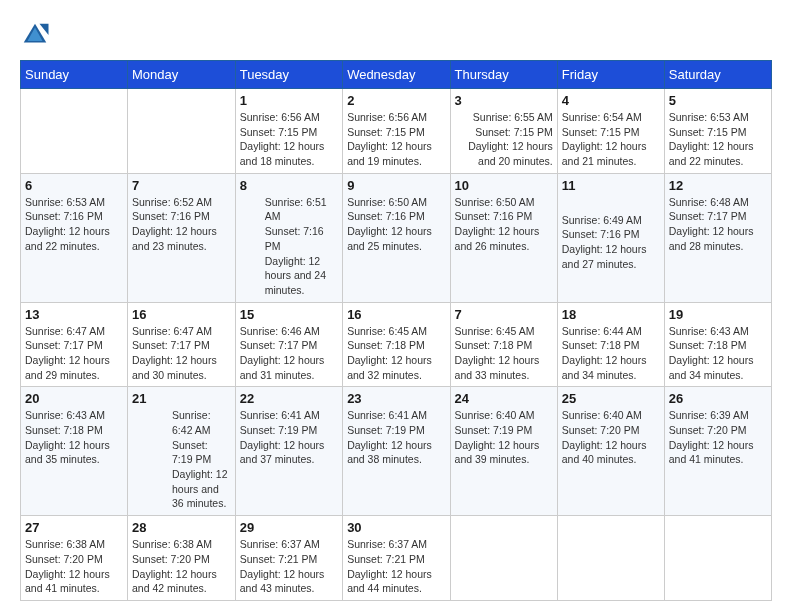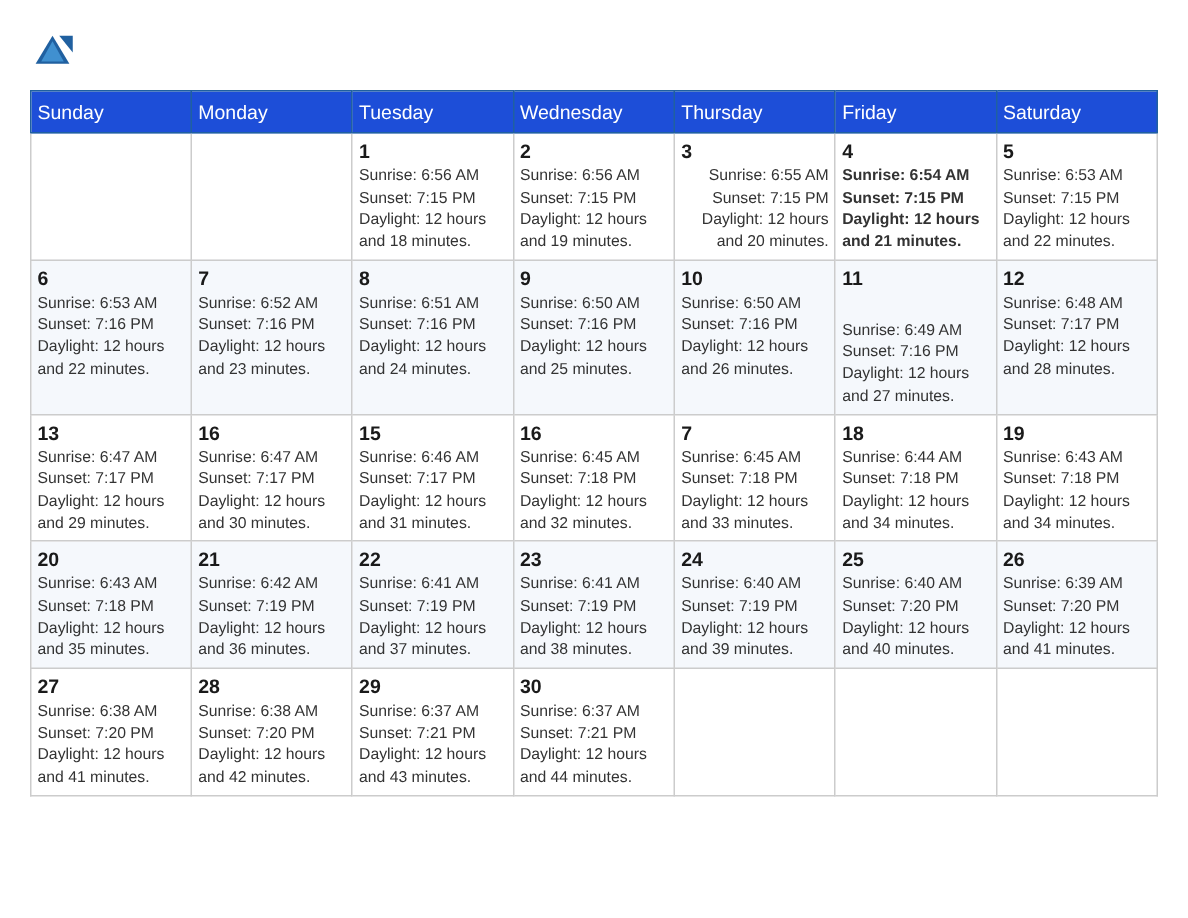--- a/index.html
+++ b/index.html
@@ -137,21 +137,21 @@
 Daylight: 12 hours and 19 minutes.</div>
         </td>
         <td>
           <span class="day-number">3</span>
           <div class="day-info" style="white-space: pre-line; text-align: right;">Sunrise: 6:55 AM
 Sunset: 7:15 PM
 Daylight: 12 hours and 20 minutes.</div>
         </td>
         <td>
           <span class="day-number">4</span>
-          <div class="day-info" style="white-space: pre-line; font-weight: bold;">Sunrise: 6:54 AM
+          <div class="day-info" style="white-space: pre-line;">Sunrise: 6:54 AM
 Sunset: 7:15 PM
 Daylight: 12 hours and 21 minutes.</div>
         </td>
         <td>
           <span class="day-number">5</span>
           <div class="day-info" style="white-space: pre-line;">Sunrise: 6:53 AM
 Sunset: 7:15 PM
 Daylight: 12 hours and 22 minutes.</div>
         </td>
       </tr>
@@ -163,21 +163,21 @@
 Daylight: 12 hours and 22 minutes.</div>
         </td>
         <td>
           <span class="day-number">7</span>
           <div class="day-info" style="white-space: pre-line;">Sunrise: 6:52 AM
 Sunset: 7:16 PM
 Daylight: 12 hours and 23 minutes.</div>
         </td>
         <td>
           <span class="day-number">8</span>
-          <div class="day-info" style="white-space: pre-line;">Sunrise: 6:51 AM
+          <div class="day-info" style="white-space: pre-line; margin-left: 25px;">Sunrise: 6:51 AM
 Sunset: 7:16 PM
 Daylight: 12 hours and 24 minutes.</div>
         </td>
         <td>
           <span class="day-number">9</span>
           <div class="day-info" style="white-space: pre-line;">Sunrise: 6:50 AM
 Sunset: 7:16 PM
 Daylight: 12 hours and 25 minutes.</div>
         </td>
         <td>
@@ -245,21 +245,21 @@
       </tr>
       <tr>
         <td>
           <span class="day-number">20</span>
           <div class="day-info" style="white-space: pre-line;">Sunrise: 6:43 AM
 Sunset: 7:18 PM
 Daylight: 12 hours and 35 minutes.</div>
         </td>
         <td>
           <span class="day-number">21</span>
-          <div class="day-info" style="white-space: pre-line;">Sunrise: 6:42 AM
+          <div class="day-info" style="white-space: pre-line; margin-left: 40px;">Sunrise: 6:42 AM
 Sunset: 7:19 PM
 Daylight: 12 hours and 36 minutes.</div>
         </td>
         <td>
           <span class="day-number">22</span>
           <div class="day-info" style="white-space: pre-line;">Sunrise: 6:41 AM
 Sunset: 7:19 PM
 Daylight: 12 hours and 37 minutes.</div>
         </td>
         <td>

